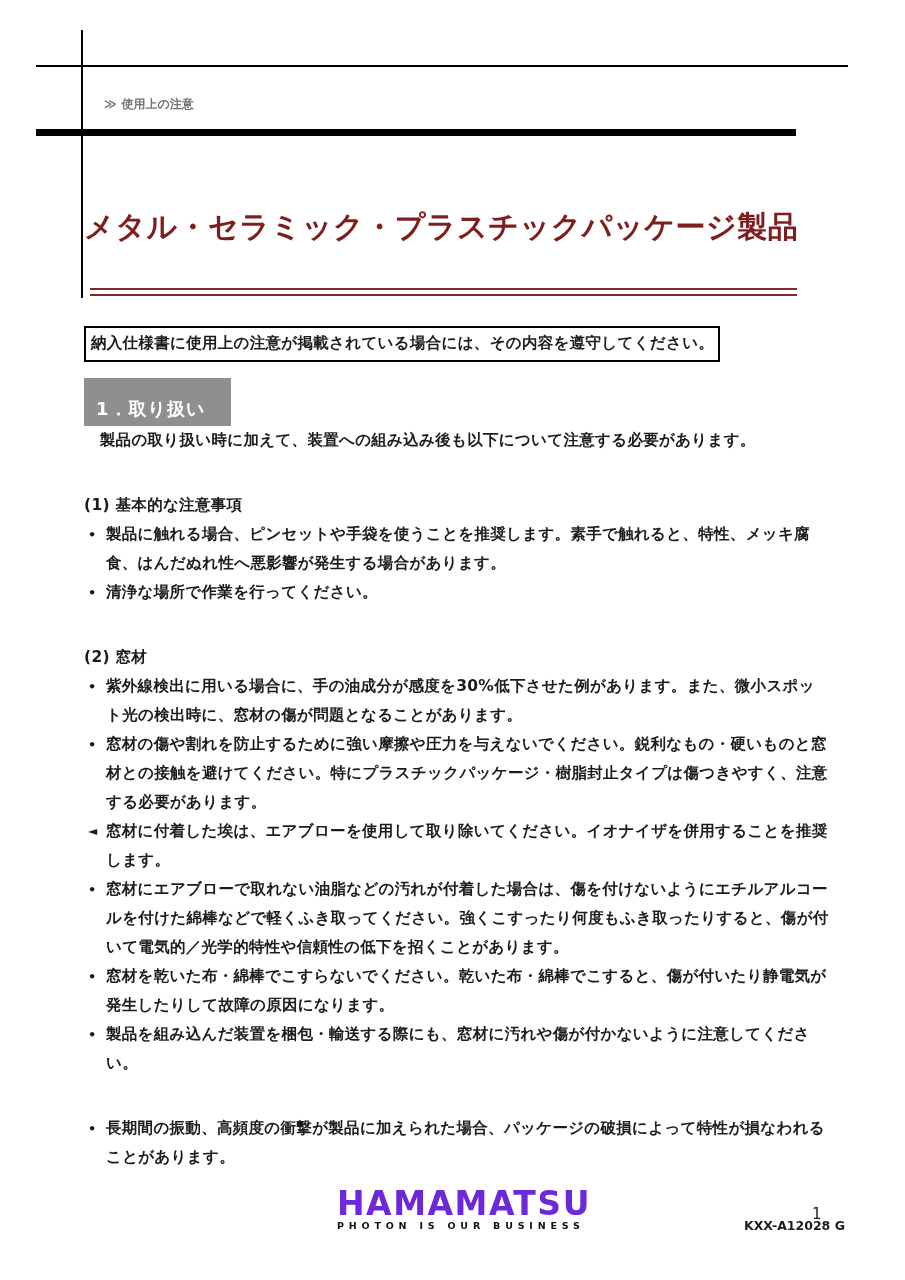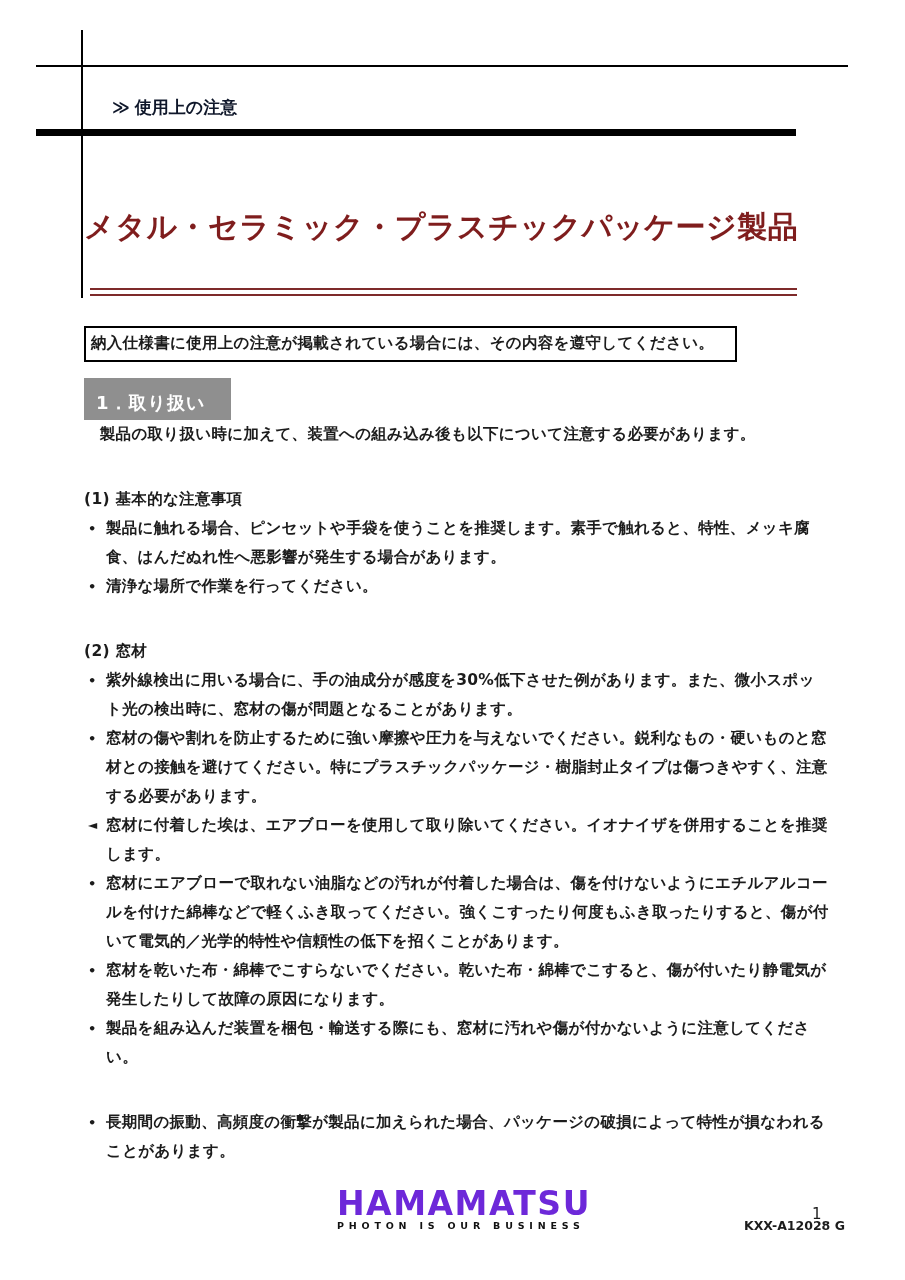--- a/index.html
+++ b/index.html
@@ -6,48 +6,48 @@
   body{
     width:905px;height:1280px;position:relative;overflow:hidden;
     background:#ffffff;color:#1c1c1c;
     font-family:"DejaVu Sans",sans-serif;
   }
   
   .thin-rule{position:absolute;left:36px;top:65px;width:812px;height:2px;background:#000;}
   .vline{position:absolute;left:81px;top:30px;width:2px;height:268px;background:#000;}
   .thick-bar{position:absolute;left:36px;top:129px;width:760px;height:7px;background:#000;}
   .header-label{
-    position:absolute;left:112px;top:96px;
-    font-size:17px;font-weight:bold;color:#0f172a;white-space:nowrap;
+    position:absolute;left:104px;top:96px;
+    font-size:12px;font-weight:bold;color:#737373;white-space:nowrap;
   }
   .header-label .chev{margin-right:7px;font-weight:bold;letter-spacing:-2px;}
   
   .doc-title{
     position:absolute;left:84px;top:207px;
     font-size:30px;font-weight:bold;color:#7f1d1d;white-space:nowrap;letter-spacing:0.5px;
   }
   .title-rule{
     position:absolute;left:90px;top:288px;width:707px;height:8px;
     border-top:2px solid #7e2a2a;border-bottom:2px solid #7e2a2a;box-sizing:border-box;
   }
   
   .content{
     position:absolute;left:84px;top:320px;width:745px;
     font-size:15.5px;font-weight:bold;line-height:29px;letter-spacing:0.3px;
   }
   .content p{margin:0;}
   .notice-wrap{margin-top:6px;}
   .notice{
-    display:inline-block;border:2px solid #000;padding:1px 21px 2px 5px;
+    display:inline-block;border:2px solid #000;padding:1px 4px 2px 5px;
   }
   .sec-heading{
     display:inline-block;margin-top:16px;
     background:#8f8f8f;color:#ffffff;
     font-size:18px;font-weight:bold;line-height:26px;
-    padding:12px 26px 4px 12px;letter-spacing:1px;
+    padding:18px 26px 4px 12px;letter-spacing:1px;
   }
   .lead{margin-top:12px;}
   .subsection{margin-top:36px;}
   .sub-heading{margin:0;}
   .bullet{display:flex;align-items:flex-start;}
   .marker{flex:0 0 22px;width:22px;padding-left:4px;box-sizing:border-box;font-size:13px;}
   .marker.cursor{font-size:12px;}
   .btext{flex:1;}
   .bline{display:block;}
   

